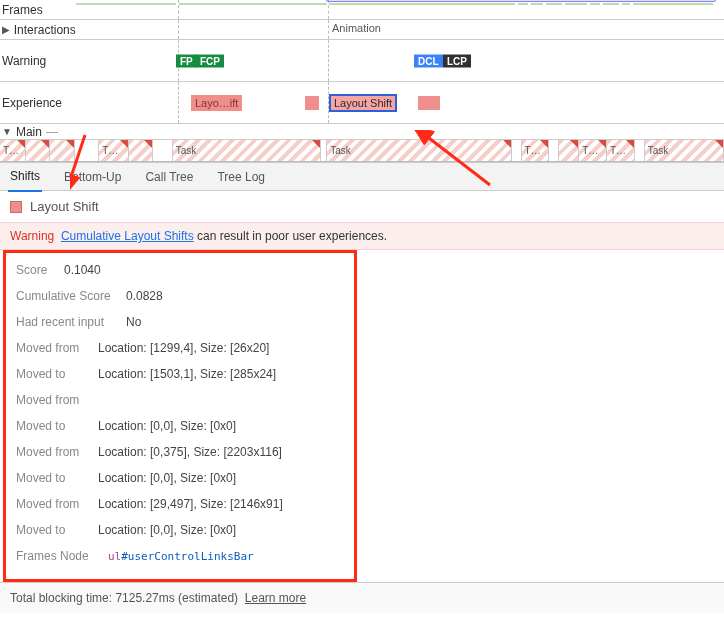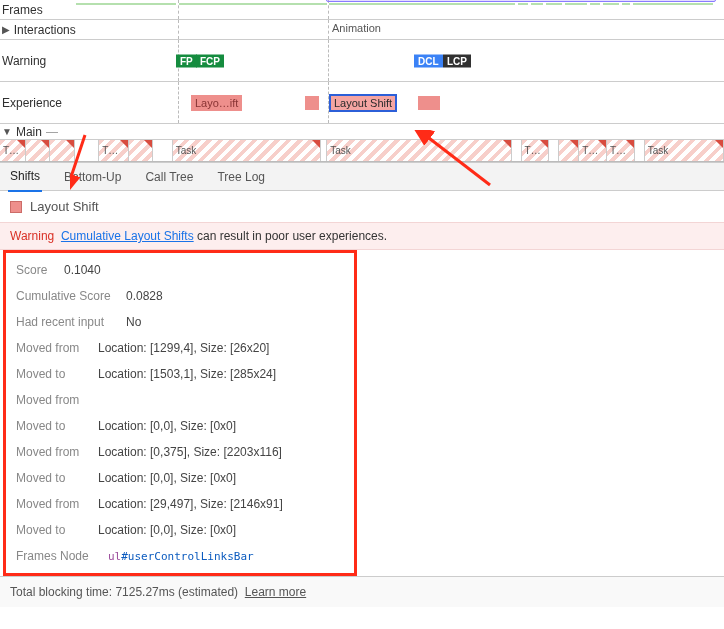--- a/index.html
+++ b/index.html
@@ -31,21 +31,21 @@
   .task .corner { position:absolute; top:0; right:0; width:0;height:0; border-left:8px solid transparent; border-top:8px solid #d84c3f;}
   .task.gap { background:#fff; }
   .tabs { display:flex; align-items:center; background:#f3f3f3; border-bottom:1px solid #ccc; height:28px; padding-left:8px; gap:20px; font-size:12px; color:#555;}
   .tab { cursor:pointer; padding: 7px 2px; }
   .tab.active { color:#222; border-bottom:2px solid #1a73e8; margin-bottom:-1px;}
   .ls-header { display:flex; align-items:center; gap:8px; padding:8px 10px; font-size:13px; color:#555;}
   .ls-swatch { width:12px;height:12px; background:#ee8f8c; border:1px solid #cc6c68;}
   .warning-bar { background:#fdeeee; padding:6px 10px; font-size:12px; border-top:1px solid #f3d5d5; border-bottom:1px solid #f3d5d5;}
   .warning-bar .warn { color:#d93025; }
   .warning-bar a { color:#1a73e8; text-decoration:underline;}
-  .details { padding:4px 10px 4px 10px; border:3px solid #ff2b17; border-top-width:3px; margin: 0 0 0 0; width: 354px; position:relative; left:3px; }
+  .details { padding:4px 10px 10px 10px; border:3px solid #ff2b17; border-top-width:3px; margin: 0 0 0 0; width: 354px; position:relative; left:3px; }
   .det-row { display:flex; padding:6px 0; font-size:12px; color:#888;}
   .det-label { width:110px; color:#888; }
   .det-val { color:#444; }
   .det-val .mono { font-family: Menlo, monospace; font-size:11px; color:#9b4b9b;margin-top:28px;}
   .footer { border-top:1px solid #ccc; background:#f9f9f9; padding:8px 10px; font-size:12px; color:#555;}
   .footer a { color:#555; text-decoration:underline;}
   .grid-line { position:absolute; top:0; bottom:0; border-left:1px dashed #bbb; }
   .ann-text { position:absolute; font-size:11px; color:#555; }
   .arrow-svg { position:absolute; pointer-events:none; }
   .purple-span { position:absolute; height:4px; background:rgba(140,120,255,0.25); border:1px solid #8a7bff; border-radius:2px;}

